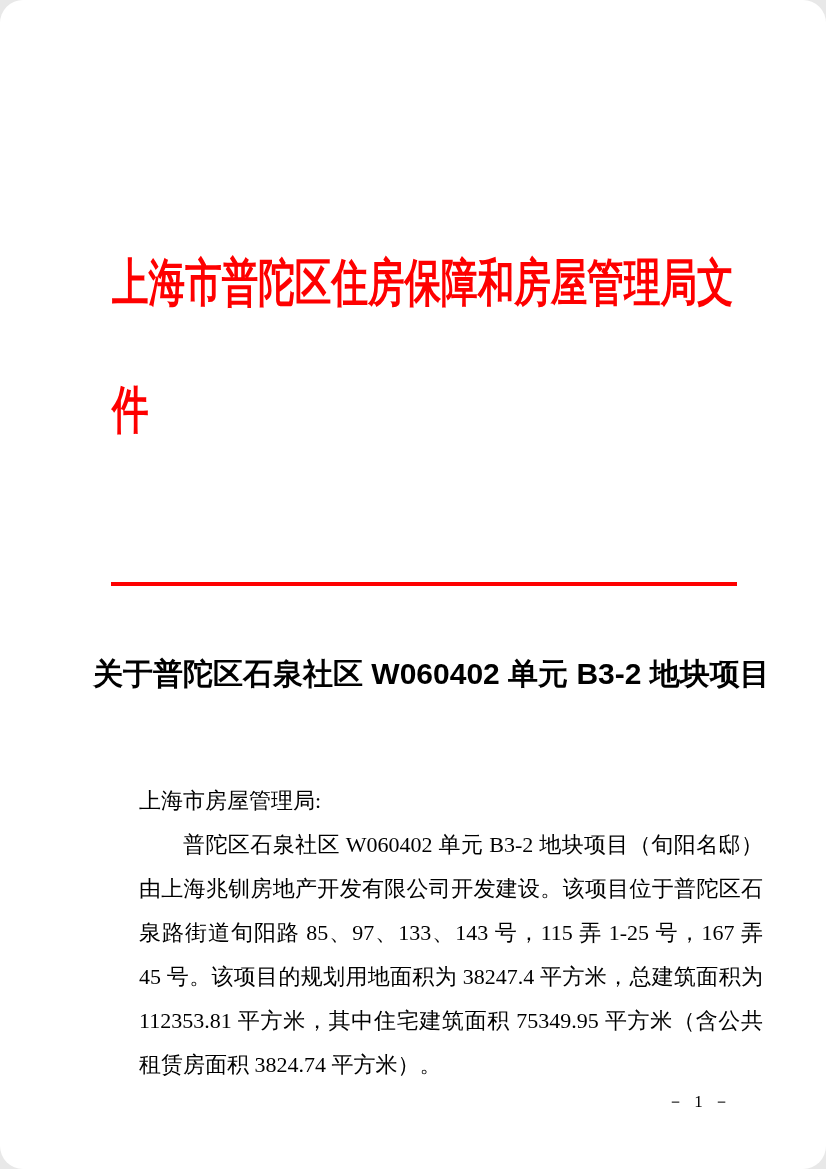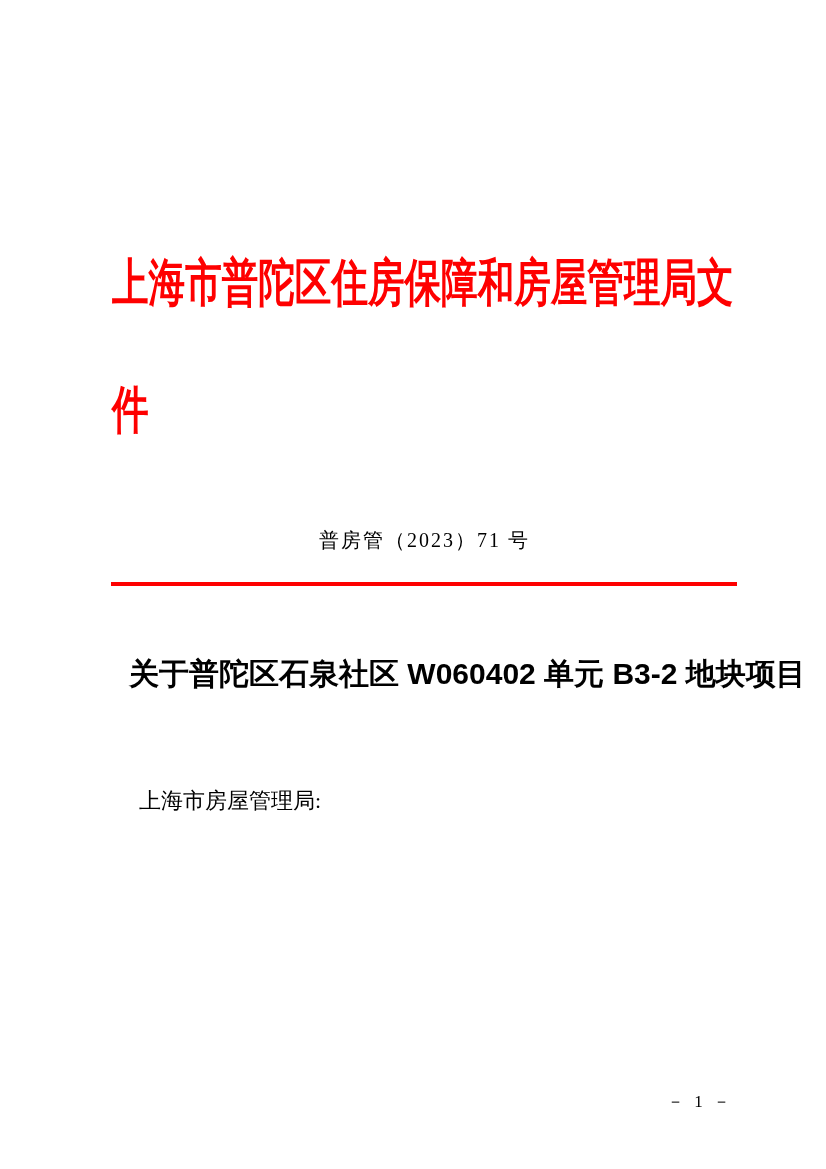--- a/index.html
+++ b/index.html
@@ -9,20 +9,21 @@
   }
   .page {
     position: relative;
     width: 826px;
     height: 1169px;
     margin: 0 auto;
     background: #ffffff;
     overflow: hidden;
     font-family: "Liberation Serif", "DejaVu Serif", serif;
     color: #000000;
+    border-radius: 23px;
   }
 
   
   .banner {
     position: absolute;
     left: 112px;
     top: 220px;
     width: 872px;              
     transform: scaleX(0.717);
     transform-origin: top left;
@@ -66,21 +67,20 @@
     width: 640px;
     text-align: center;
     font-family: "Liberation Sans", "DejaVu Sans", sans-serif;
     font-weight: bold;
     font-size: 30px;
     line-height: 45px;
     color: #000000;
   }
   .doc-title .title-line {
     white-space: nowrap;
-    margin-left: 36px;
   }
 
   
   .body-text {
     position: absolute;
     left: 113px;
     top: 779px;
     width: 624px;
     font-size: 22px;
     line-height: 44px;
@@ -108,27 +108,27 @@
     white-space: nowrap;
   }
 </style>
 </head>
 <body>
 
 <div class="page">
 
   <div class="banner">上海市普陀区住房保障和房屋管理局文件</div>
 
-  <div class="doc-number">普房管（2023）71 号</div>
 
   <div class="divider"></div>
 
   <div class="doc-title">
     <div class="title-line">关于普陀区石泉社区 W060402 单元 B3-2 地块项目</div>
   </div>
 
   <div class="body-text">
     <div class="salutation">上海市房屋管理局:</div>
+    <p class="paragraph">普陀区石泉社区 W060402 单元 B3-2 地块项目（旬阳名邸）由上海兆钏房地产开发有限公司开发建设。该项目位于普陀区石泉路街道旬阳路 85、97、133、143 号，115 弄 1-25 号，167 弄 45 号。该项目的规划用地面积为 38247.4 平方米，总建筑面积为 112353.81 平方米，其中住宅建筑面积 75349.95 平方米（含公共租赁房面积 3824.74 平方米）。</p>
   </div>
 
   <div class="page-number">－ 1 －</div>
 
 </div>
 
 </body></html>

